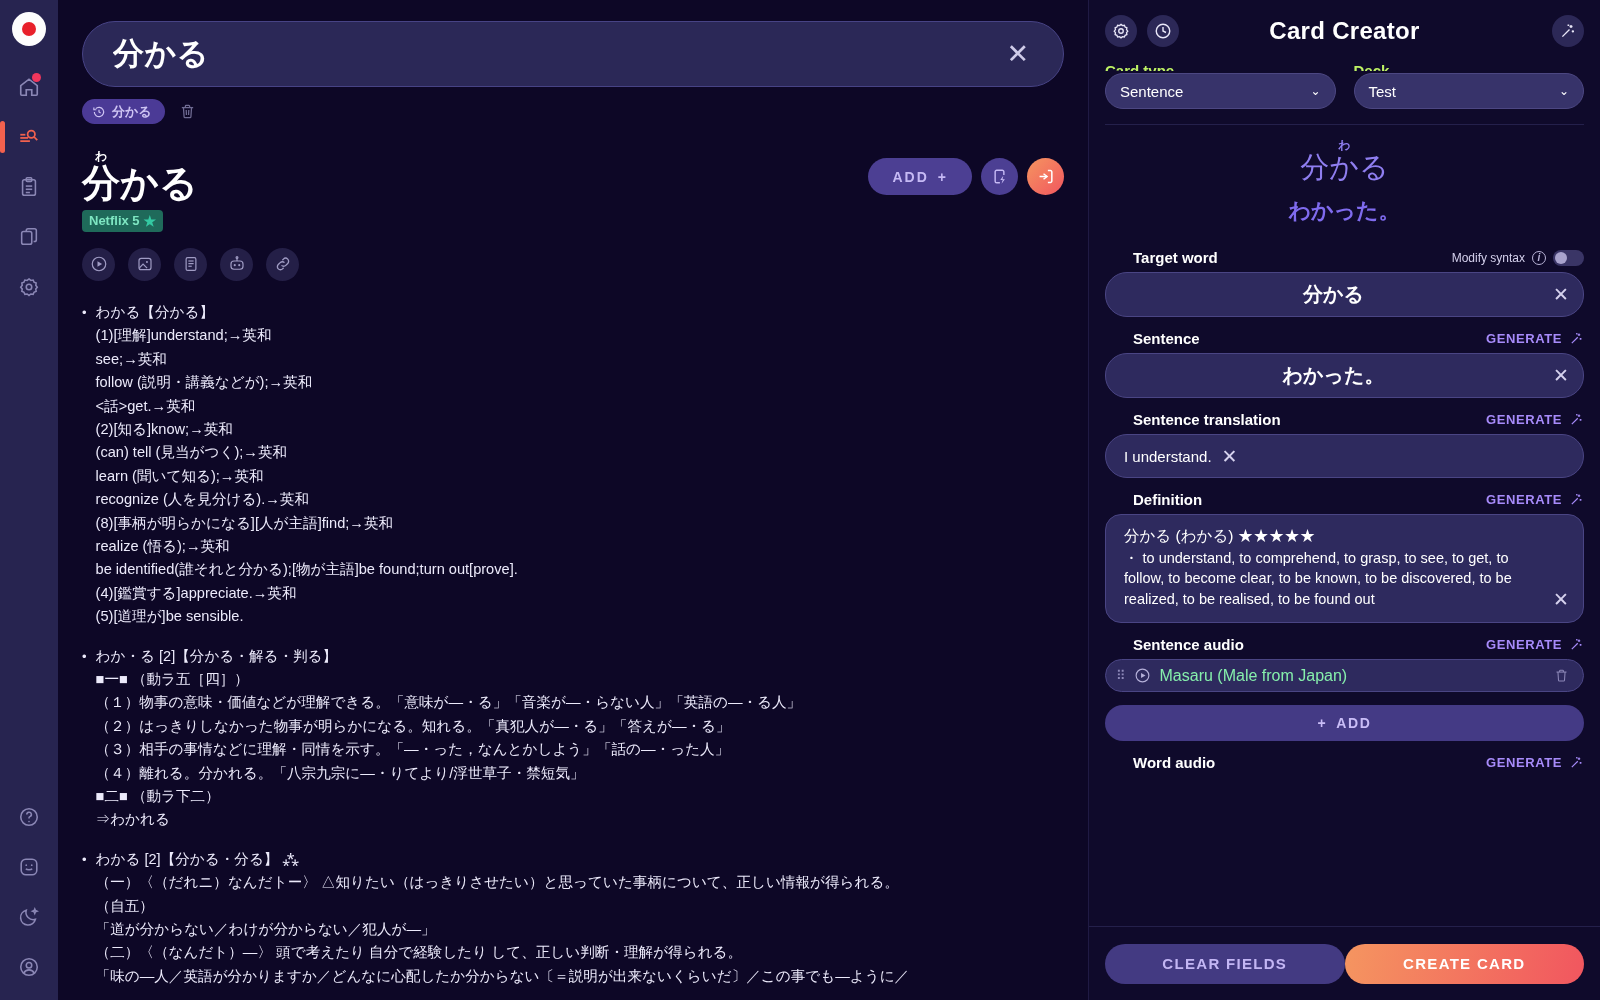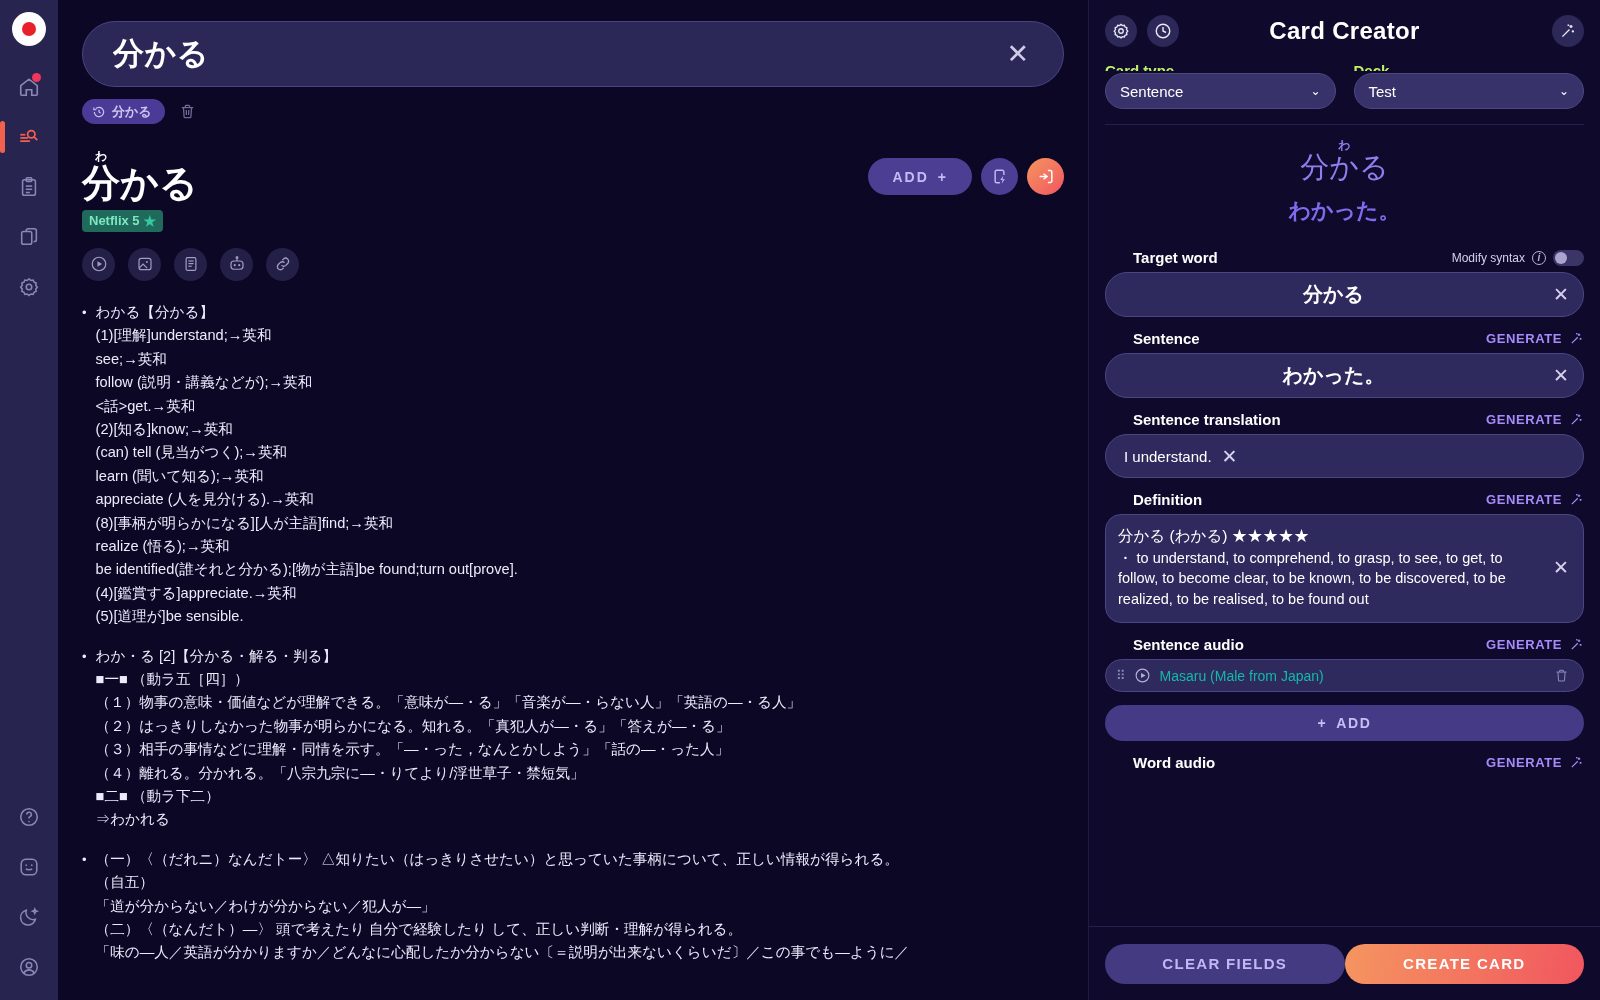--- a/index.html
+++ b/index.html
@@ -183,32 +183,32 @@
     min-height: 44px; display: flex; align-items: center; padding: 8px 14px 8px 18px;
     position: relative;
   }
   .input-box.center .txt { flex: 1 1 auto; text-align: center; }
   .input-box .txt { color: #ffffff; font-size: 20px; font-weight: 700; }
   .input-box.small .txt { font-size: 15px; font-weight: 400; text-align: left; }
   .input-box .clr {
     color: #d6d2ee; font-size: 19px; font-weight: 300; cursor: pointer;
     padding-left: 10px; line-height: 1; flex: 0 0 auto;
   }
-  .input-box.def { align-items: center; border-radius: 16px; padding: 11px 14px 13px 12px; }
+  .input-box.def { align-items: flex-end; border-radius: 16px; padding: 11px 14px 13px 18px; }
   .def-text { flex: 1 1 auto; color: #ffffff; font-size: 14.5px; line-height: 20.5px; }
   .def-text .dtitle { font-weight: 400; font-size: 15.5px; display: block; margin-bottom: 1px; }
 
   .audio-row {
     background: #2e2a5e; border: 1px solid #4a4584; border-radius: 20px;
     height: 33px; display: flex; align-items: center; padding: 0 14px 0 10px; gap: 9px;
   }
   .audio-row .grip { color: #8d88b8; font-size: 13px; letter-spacing: -1px; line-height: 8px; }
   .audio-row .play { color: #b6b1da; display: flex; cursor: pointer; }
   .audio-row .play svg { width: 17px; height: 17px; }
-  .audio-row .name { flex: 1 1 auto; color: #14b8a6; font-size: 14px; }
+  .audio-row .name { flex: 1 1 auto; color: #86efac; font-size: 16px; }
   .audio-row .del { color: #8d88b8; display: flex; cursor: pointer; }
   .audio-row .del svg { width: 15px; height: 15px; }
 
   .add-wide {
     margin-top: 13px; height: 36px; border-radius: 18px; background: #443a85;
     display: flex; align-items: center; justify-content: center; gap: 9px;
     color: #c9bdf7; font-size: 14px; font-weight: 700; letter-spacing: 1.6px; cursor: pointer;
   }
 
   .panel-foot {
@@ -410,21 +410,21 @@
         <span class="dict-bullet">•</span>
         <div class="dict-body">
           <div class="dict-line">わかる【分かる】</div>
           <div class="dict-line">(1)[理解]understand;→英和</div>
           <div class="dict-line">see;→英和</div>
           <div class="dict-line">follow (説明・講義などが);→英和</div>
           <div class="dict-line">&lt;話&gt;get.→英和</div>
           <div class="dict-line">(2)[知る]know;→英和</div>
           <div class="dict-line">(can) tell (見当がつく);→英和</div>
           <div class="dict-line">learn (聞いて知る);→英和</div>
-          <div class="dict-line">appreciate (人を見分ける).→英和</div>
+          <div class="dict-line">recognize (人を見分ける).→英和</div>
           <div class="dict-line">(8)[事柄が明らかになる][人が主語]find;→英和</div>
           <div class="dict-line">realize (悟る);→英和</div>
           <div class="dict-line">be identified(誰それと分かる);[物が主語]be found;turn out[prove].</div>
           <div class="dict-line">(4)[鑑賞する]appreciate.→英和</div>
           <div class="dict-line">(5)[道理が]be sensible.</div>
         </div>
       </div>
 
       <div class="dict-entry">
         <span class="dict-bullet">•</span>
@@ -436,20 +436,21 @@
           <div class="dict-line">（３）相手の事情などに理解・同情を示す。「―・った，なんとかしよう」「話の―・った人」</div>
           <div class="dict-line">（４）離れる。分かれる。「八宗九宗に―・りてより/浮世草子・禁短気」</div>
           <div class="dict-line">■二■ （動ラ下二）</div>
           <div class="dict-line">⇒わかれる</div>
         </div>
       </div>
 
       <div class="dict-entry">
         <span class="dict-bullet">•</span>
         <div class="dict-body">
+          <div class="dict-line">わかる [2]【分かる・分る】 ⁂</div>
           <div class="dict-line">（一）〈（だれニ）なんだトー〉 △知りたい（はっきりさせたい）と思っていた事柄について、正しい情報が得られる。</div>
           <div class="dict-line">（自五）</div>
           <div class="dict-line">「道が分からない／わけが分からない／犯人が―」</div>
           <div class="dict-line">（二）〈（なんだト）―〉 頭で考えたり 自分で経験したり して、正しい判断・理解が得られる。</div>
           <div class="dict-line">「味の―人／英語が分かりますか／どんなに心配したか分からない〔＝説明が出来ないくらいだ〕／この事でも―ように／</div>
         </div>
       </div>
     </section>
   </main>
 

